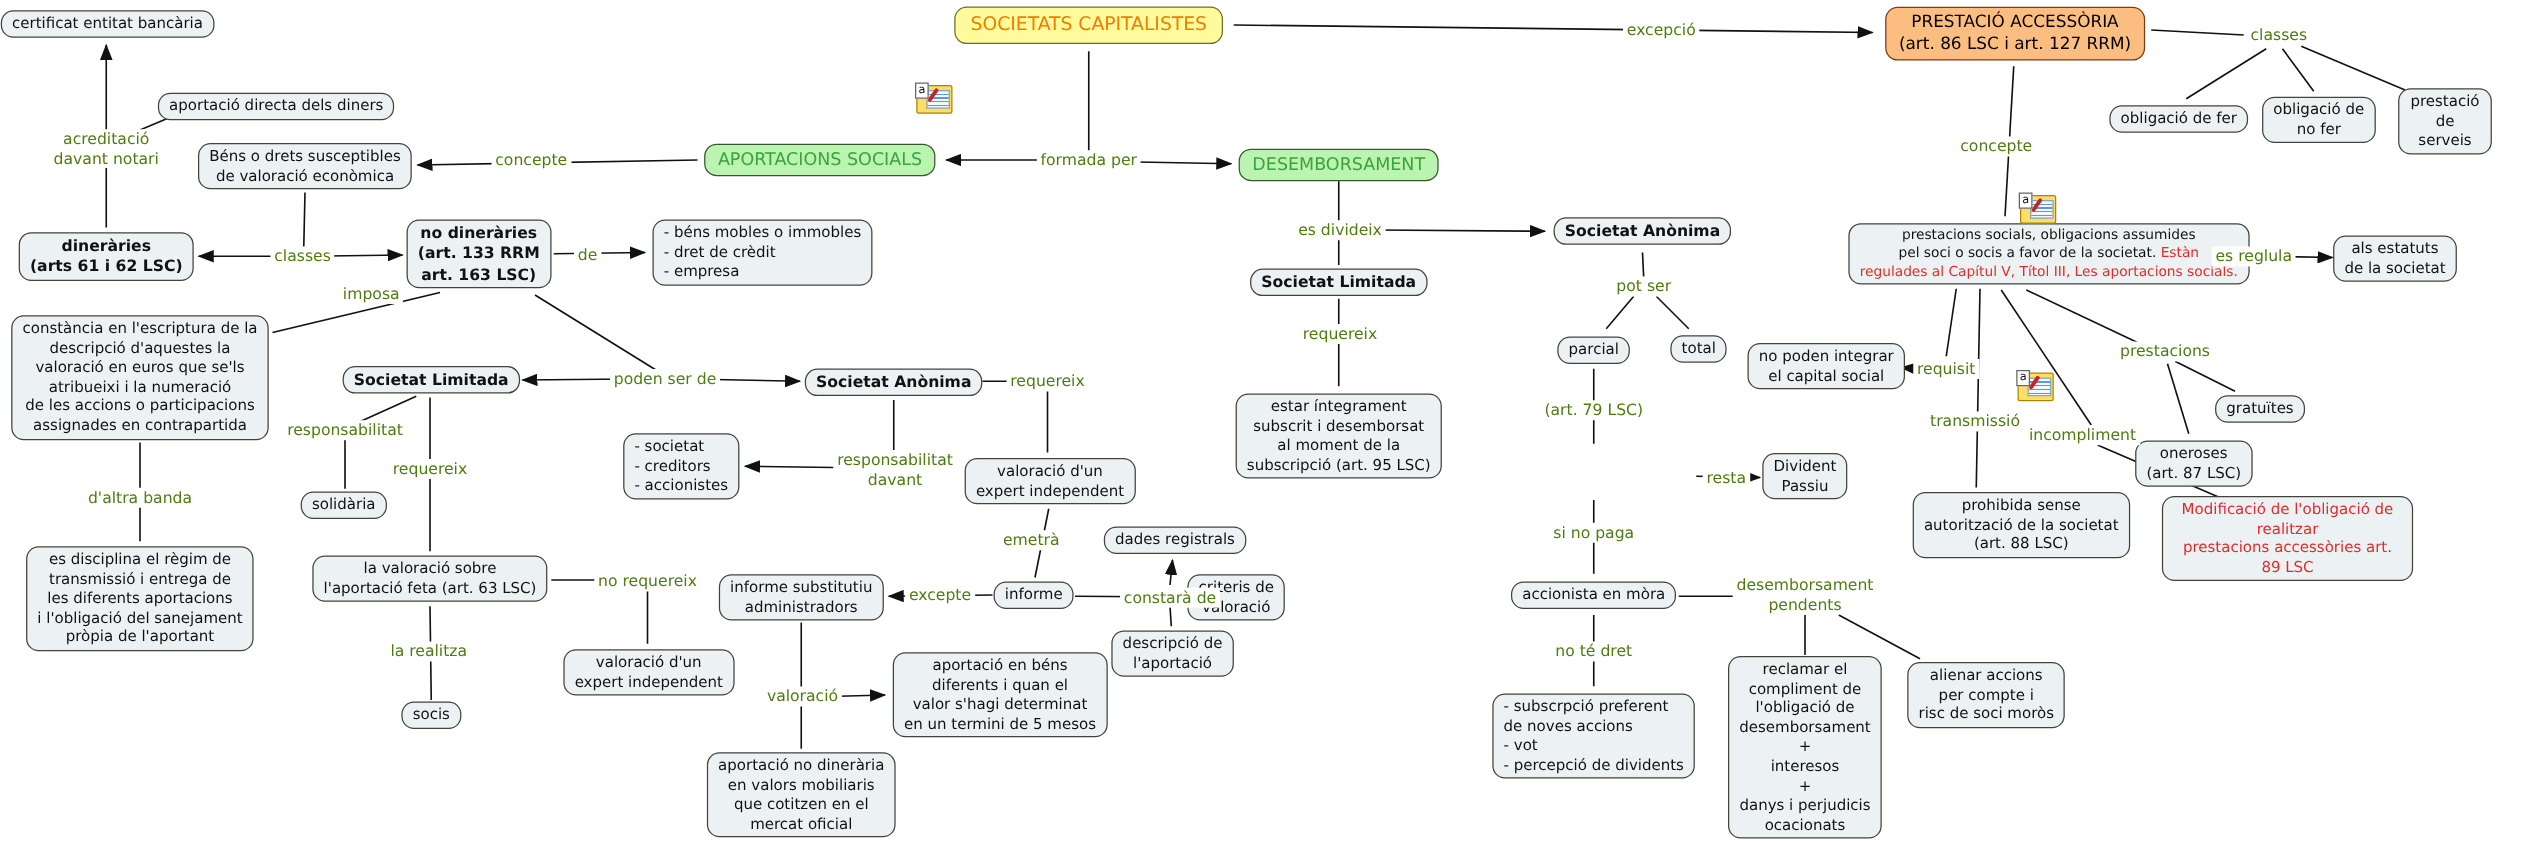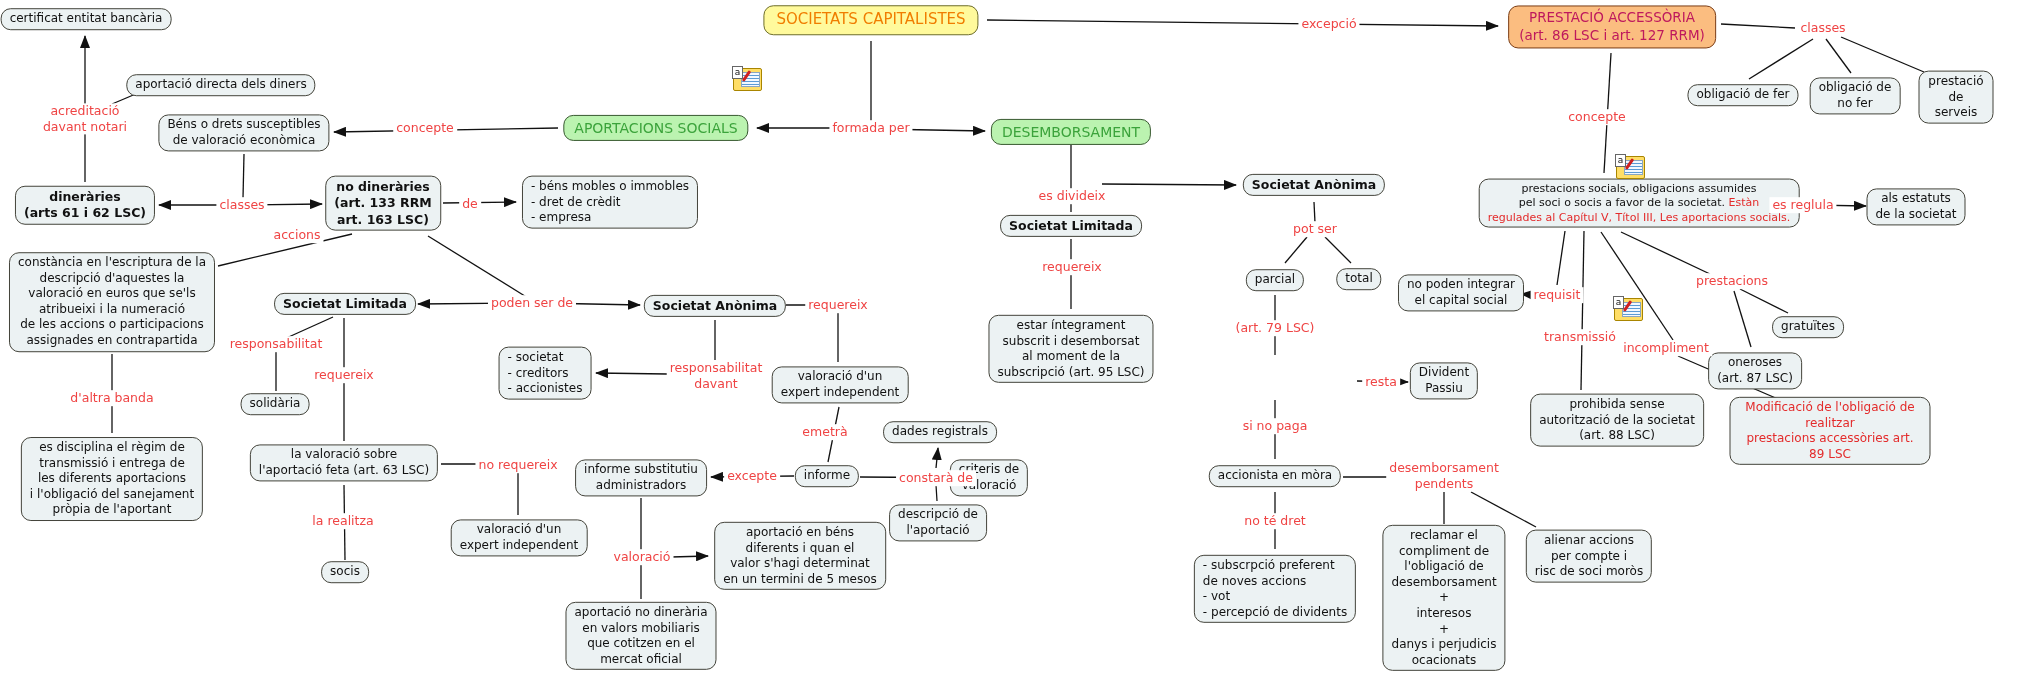--- a/index.html
+++ b/index.html
@@ -8,24 +8,24 @@
   #edges{position:absolute;left:0;top:0;z-index:0;}
   .node{position:absolute;transform:translate(-50%,-50%);background:#ECF2F3;
         border:1.5px solid #43433a;border-radius:10px;padding:2px 8px;
         font-size:12px;line-height:1.3;color:#111;text-align:center;
         white-space:pre-line;z-index:2;box-sizing:border-box;}
   .node.bold{font-weight:bold;font-size:12.5px;}
   .node.left{text-align:left;}
   .node.small{font-size:11px;margin-left:39px;}
   .node.yellow{background:#FFFA9C;color:#F07D00;font-size:15px;padding:4px 12px;border-color:#6d6d2a;}
   .node.green{background:#BBF3B0;color:#3BA33B;font-size:14px;padding:3px 10px;border-color:#37582f;}
-  .node.orange{background:#FBBD80;color:#be185d;font-size:13.5px;padding:3px 10px;border-color:#7a3c14;}
+  .node.orange{background:#FBBD80;color:#000000;font-size:13.5px;padding:3px 10px;border-color:#7a3c14;}
   .node.redtext{color:#E32B2B;}
   .phrase{position:absolute;transform:translate(-50%,-50%);background:#fff;
-          padding:0 3px;font-size:12.5px;color:#ef4444;text-align:center;
+          padding:0 3px;font-size:12.5px;color:#4d7c0f;text-align:center;
           white-space:pre-line;z-index:2;line-height:1.25;}
   .note{position:absolute;width:27px;height:21px;z-index:3;background:#FFDE66;
         border:1px solid #A98500;border-radius:2px;}
   .note .paper{position:absolute;left:7px;top:3px;width:17px;height:13px;
         background:repeating-linear-gradient(#f2f8ff 0 2px,#5b9bd5 2px 3px);
         border:1px solid #8aa5c0;}
   .note .pencil{position:absolute;left:11px;top:1px;width:3px;height:12px;
         background:#cf2020;transform:rotate(35deg);border-radius:1px;}
   .note .tag{position:absolute;left:-2px;top:-3px;width:9px;height:11px;background:#fff;
         border:1px solid #666;font-size:9px;line-height:10px;text-align:center;color:#111;}
@@ -205,37 +205,37 @@
     <div class="node" style="left: 1617px; top: 420px;">prohibida sense
 autorització de la societat
 (art. 88 LSC)</div>
     <div class="node redtext" style="left: 1830px; top: 431px;">Modificació de l'obligació de realitzar
 prestacions accessòries art. 89 LSC</div>
     <div class="phrase" style="left: 85px; top: 119px;">acreditació
 davant notari</div>
     <div class="phrase" style="left: 425px; top: 128px;">concepte</div>
     <div class="phrase" style="left: 242px; top: 205px;">classes</div>
     <div class="phrase" style="left: 470px; top: 204px;">de</div>
-    <div class="phrase" style="left: 297px; top: 235px;">accions</div>
+    <div class="phrase" style="left: 297px; top: 235px;">imposa</div>
     <div class="phrase" style="left: 112px; top: 398px;">d'altra banda</div>
     <div class="phrase" style="left: 532px; top: 303px;">poden ser de</div>
     <div class="phrase" style="left: 276px; top: 344px;">responsabilitat</div>
     <div class="phrase" style="left: 344px; top: 375px;">requereix</div>
     <div class="phrase" style="left: 343px; top: 521px;">la realitza</div>
     <div class="phrase" style="left: 518px; top: 465px; text-align: right;">no requereix</div>
     <div class="phrase" style="left: 838px; top: 305px;">requereix</div>
     <div class="phrase" style="left: 716px; top: 376px;">responsabilitat
 davant</div>
     <div class="phrase" style="left: 825px; top: 432px;">emetrà</div>
     <div class="phrase" style="left: 752px; top: 476px;">excepte</div>
     <div class="phrase" style="left: 936px; top: 478px;">constarà de</div>
     <div class="phrase" style="left: 642px; top: 557px;">valoració</div>
     <div class="phrase" style="left: 871px; top: 128px;">formada per</div>
     <div class="phrase" style="left: 1329px; top: 24px;">excepció</div>
-    <div class="phrase" style="left: 1072px; top: 196px; text-align: center;">es divideix</div>
+    <div class="phrase" style="left: 1072px; top: 184px; text-align: center;">es divideix</div>
     <div class="phrase" style="left: 1072px; top: 267px;">requereix</div>
     <div class="phrase" style="left: 1315px; top: 229px;">pot ser</div>
     <div class="phrase" style="left: 1275px; top: 328px;">(art. 79 LSC)</div>
     <div class="phrase" style="left: 1381px; top: 382px;">resta</div>
     <div class="phrase" style="left: 1275px; top: 426px;">si no paga</div>
     <div class="phrase" style="left: 1444px; top: 476px;">desemborsament
 pendents</div>
     <div class="phrase" style="left: 1275px; top: 521px;">no té dret</div>
     <div class="phrase" style="left: 1823px; top: 28px;">classes</div>
     <div class="phrase" style="left: 1597px; top: 117px;">concepte</div>

